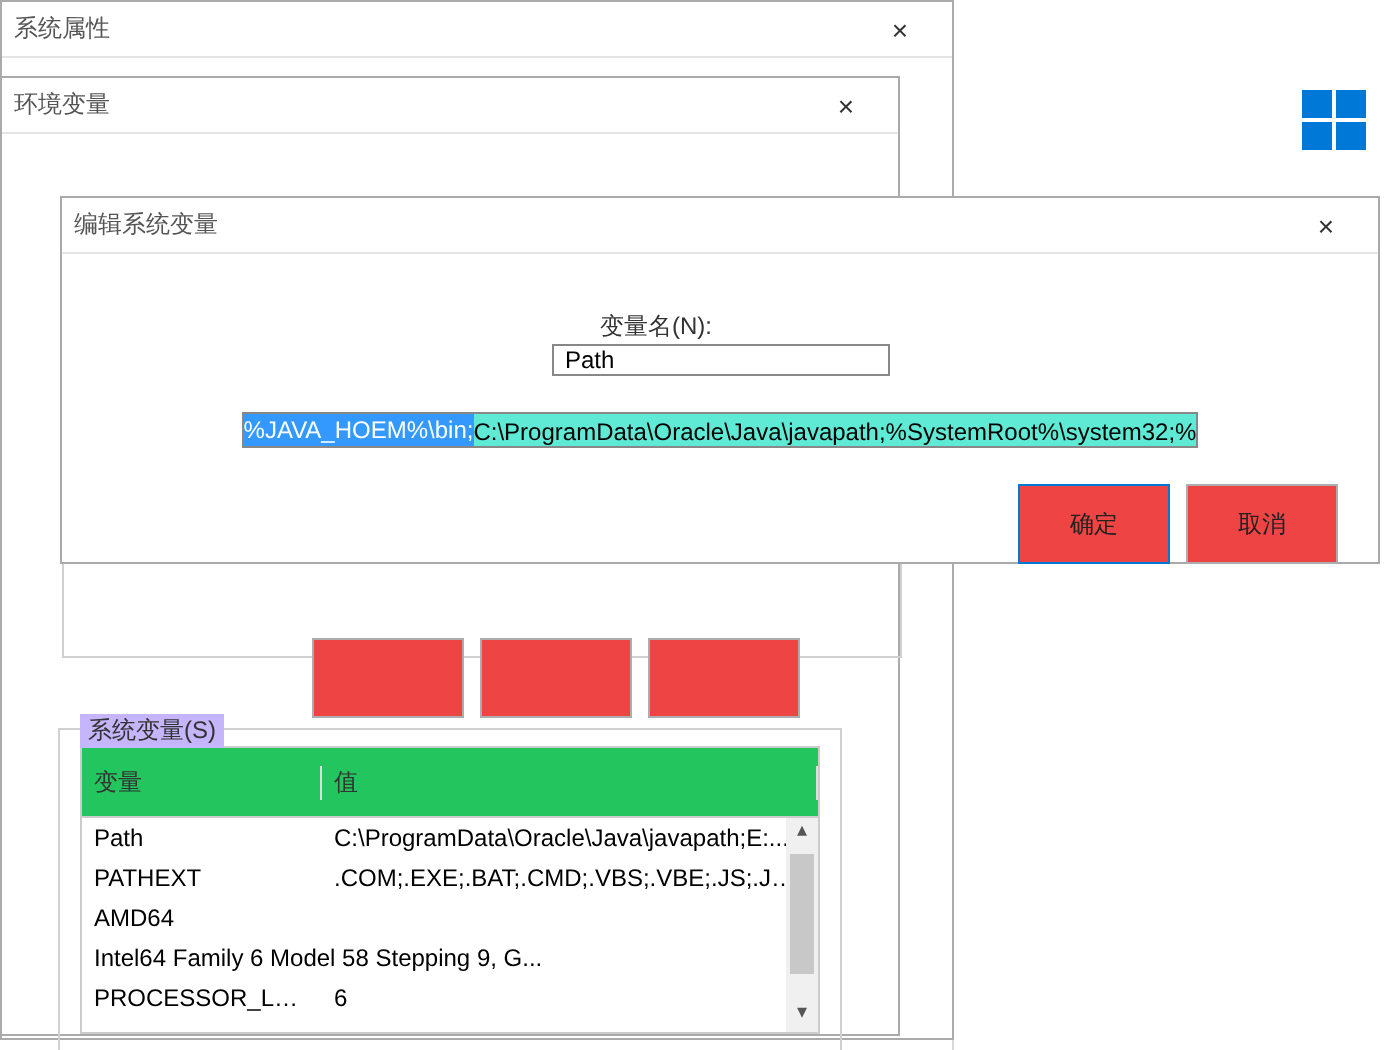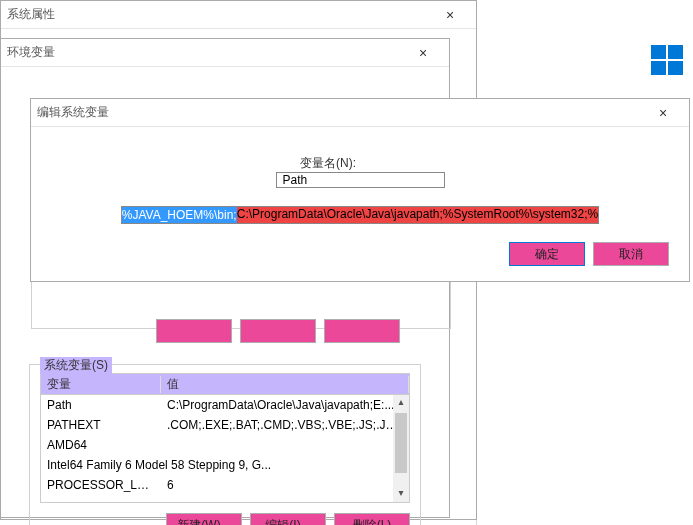--- a/index.html
+++ b/index.html
@@ -4,37 +4,37 @@
 <style>
   * { box-sizing: border-box; font-family: "Microsoft YaHei", "Segoe UI", sans-serif; font-size: 12px; }
   body { margin: 0; width: 693px; height: 525px; background: #fff; position: relative; overflow: hidden; }
   .win { position: absolute; background: #fff; border: 1px solid #aaa; }
   .titlebar { display: flex; align-items: center; height: 28px; padding: 0 6px; color: #555; border-bottom: 1px solid #e5e5e5; }
   .title { flex: 1; white-space: nowrap; overflow: hidden; }
   .close-x { width: 40px; text-align: center; color: #333; font-size: 14px; font-family: Arial; }
   .inner { padding: 10px 14px; }
   .fieldset { border: 1px solid #d0d0d0; padding: 8px 10px 12px; position: relative; }
   .legend { position: absolute; top: -8px; left: 10px; background: #c4b5fd; padding: 0 4px; color: #333; }
-  .table-head { display: flex; background: #c4b5fd; border: 1px solid #ccc; height: 22px; align-items: center; }
+  .table-head { display: flex; background: #22c55e; border: 1px solid #ccc; height: 36px; align-items: center; }
   .th { padding: 0 6px; color: #333; border-right: 1px solid #ddd; }
   .th.var { width: 120px; }
   .th.val { flex: 1; }
   .list { border: 1px solid #ccc; border-top: none; height: 108px; overflow: hidden; position: relative; }
   .row { display: flex; height: 20px; align-items: center; }
   .cell-var { width: 120px; padding: 0 6px; white-space: nowrap; overflow: hidden; text-overflow: ellipsis; }
   .cell-val { flex: 1; padding: 0 6px; white-space: nowrap; overflow: hidden; text-overflow: ellipsis; }
   .scrollbar { position: absolute; right: 0; top: 0; bottom: 0; width: 16px; background: #f0f0f0; }
   .sb-btn { height: 16px; background: #f0f0f0; text-align: center; line-height: 14px; color: #555; font-size: 10px; }
   .sb-thumb { position: absolute; left: 2px; right: 2px; top: 18px; height: 60px; background: #c8c8c8; }
   .btnrow { display: flex; justify-content: flex-end; gap: 8px; margin-top: 10px; }
-  .btn { min-width: 76px; height: 24px; border: 1px solid #adadad; background: #ec4899; display: inline-flex; align-items: center; justify-content: center; color: #222; }
+  .btn { min-width: 76px; height: 40px; border: 1px solid #adadad; background: #ef4444; display: inline-flex; align-items: center; justify-content: center; color: #222; }
   .formrow { display: flex; align-items: center; margin-bottom: 18px; flex-direction: column; }
   .lbl { width: 120px; color: #333; }
   .txt { flex: 1; height: 24px; border: 1px solid #888; padding: 0 6px; outline: none; background: #fff; color: #000; }
-  .txt-val { flex: 1; height: 24px; border: 1px solid #888; display: flex; align-items: flex-start; overflow: hidden; white-space: nowrap; background: #ef4444; }
+  .txt-val { flex: 1; height: 24px; border: 1px solid #888; display: flex; align-items: flex-end; overflow: hidden; white-space: nowrap; background: #5eead4; }
   .sel { background: #3399ff; color: #fff; padding: 1px 0; }
   .plain { color: #000; }
   .winlogo { position: absolute; right: 10px; top: 45px; width: 32px; height: 30px; display: grid; grid-template-columns: 1fr 1fr; grid-template-rows: 1fr 1fr; gap: 2px; }
   .winlogo div { background: #0078d7; }
   .backdrop-line { position: absolute; left: 476px; top: 0; bottom: 0; width: 1px; background: #d8d8d8; }
   .user-group { border: 1px solid #d0d0d0; position: absolute; left: 30px; top: 90px; width: 420px; height: 200px; }
   .user-legend { position: absolute; top: -8px; left: 10px; background: #fff; padding: 0 4px; color: #333; }
   .user-btnrow { position: absolute; left: 155px; top: 280px; display: flex; gap: 8px; }
 </style>
 </head>

